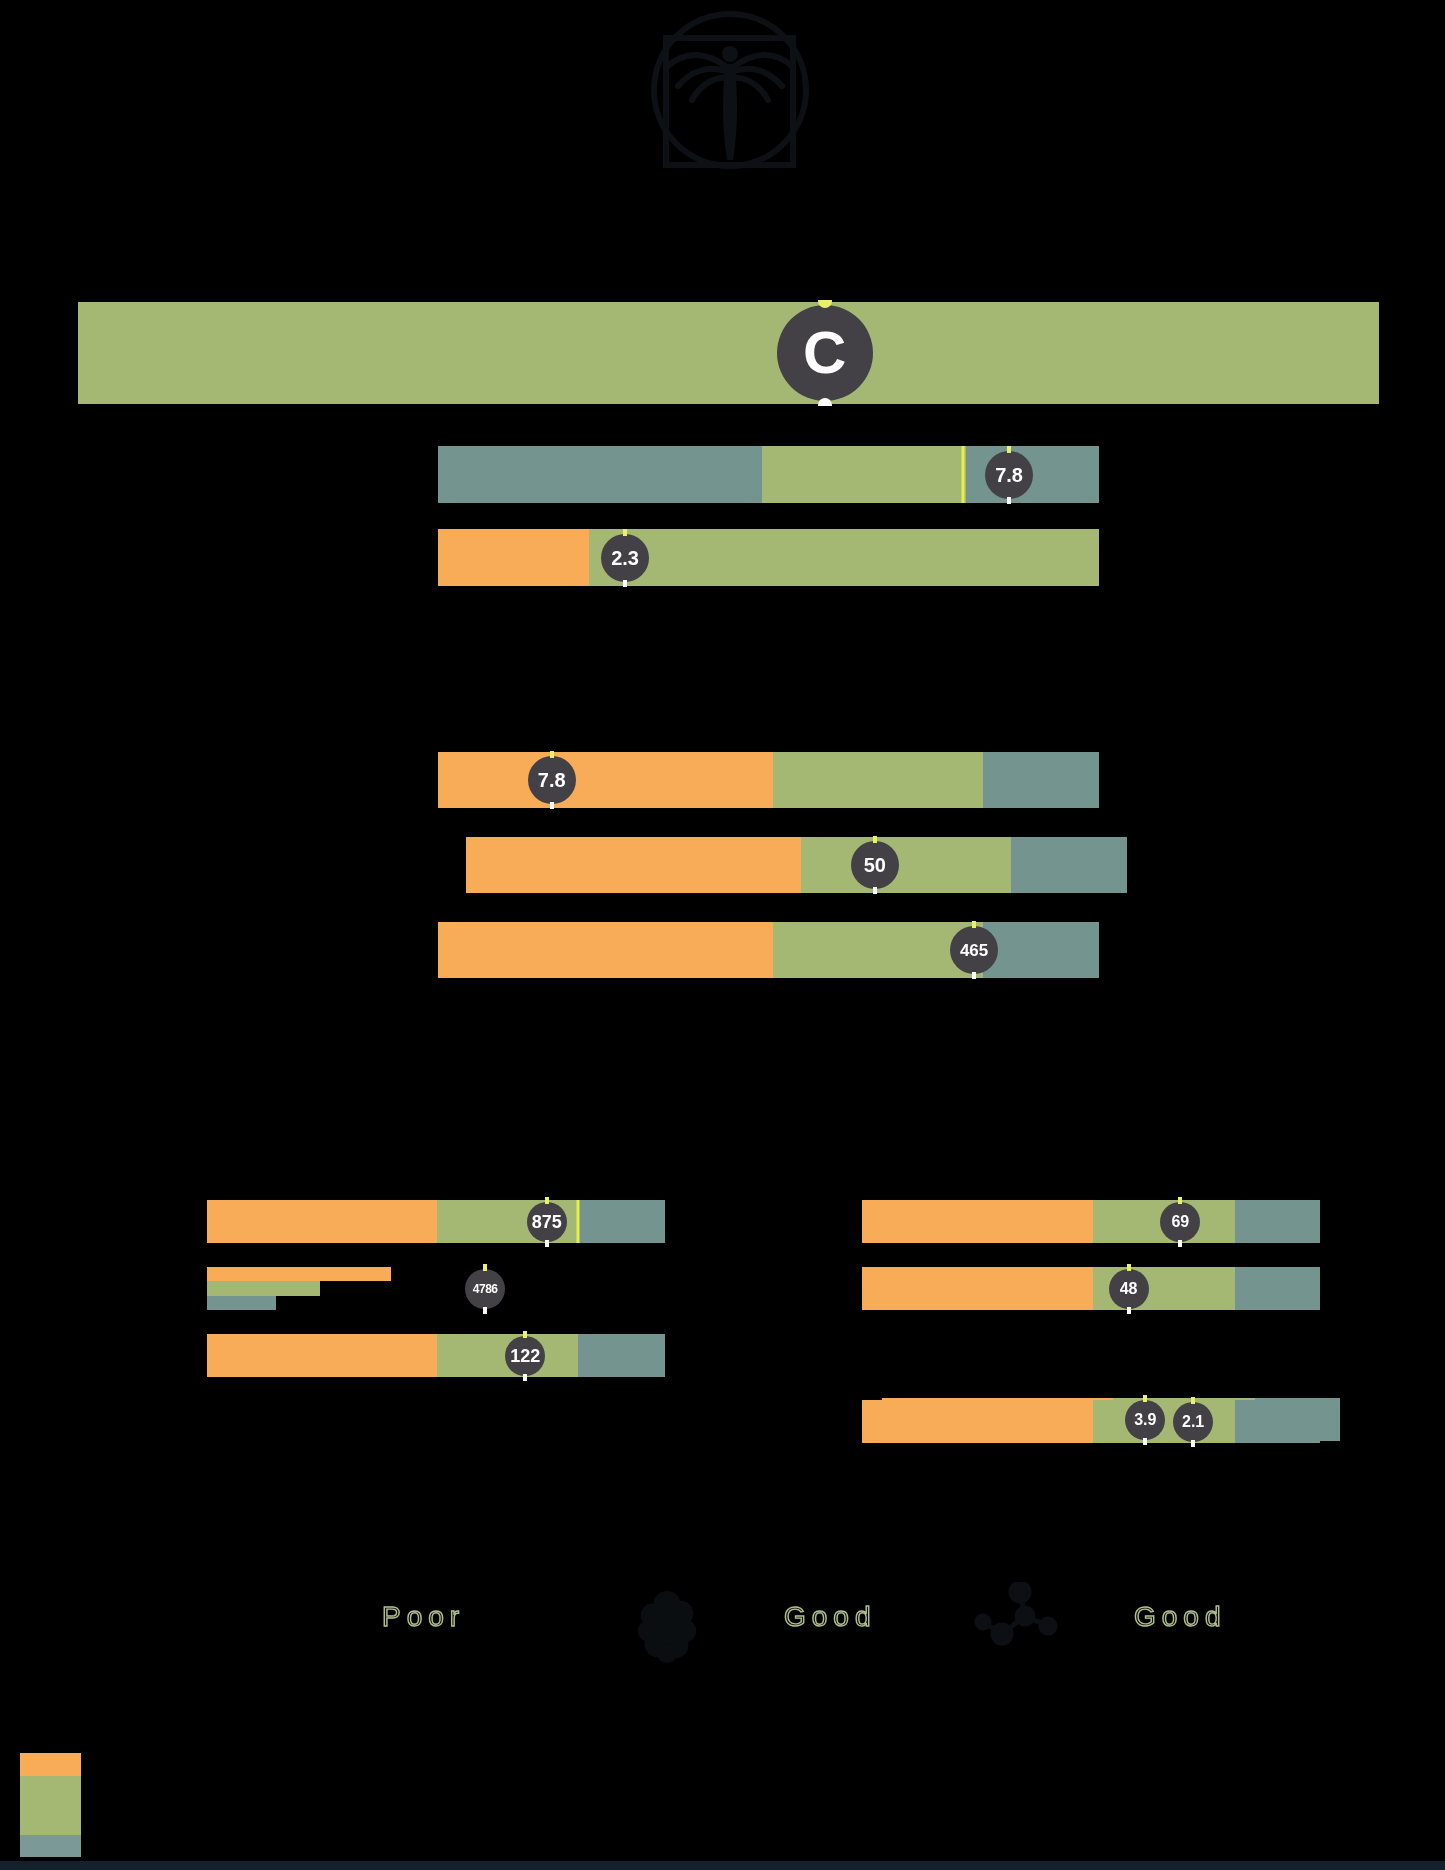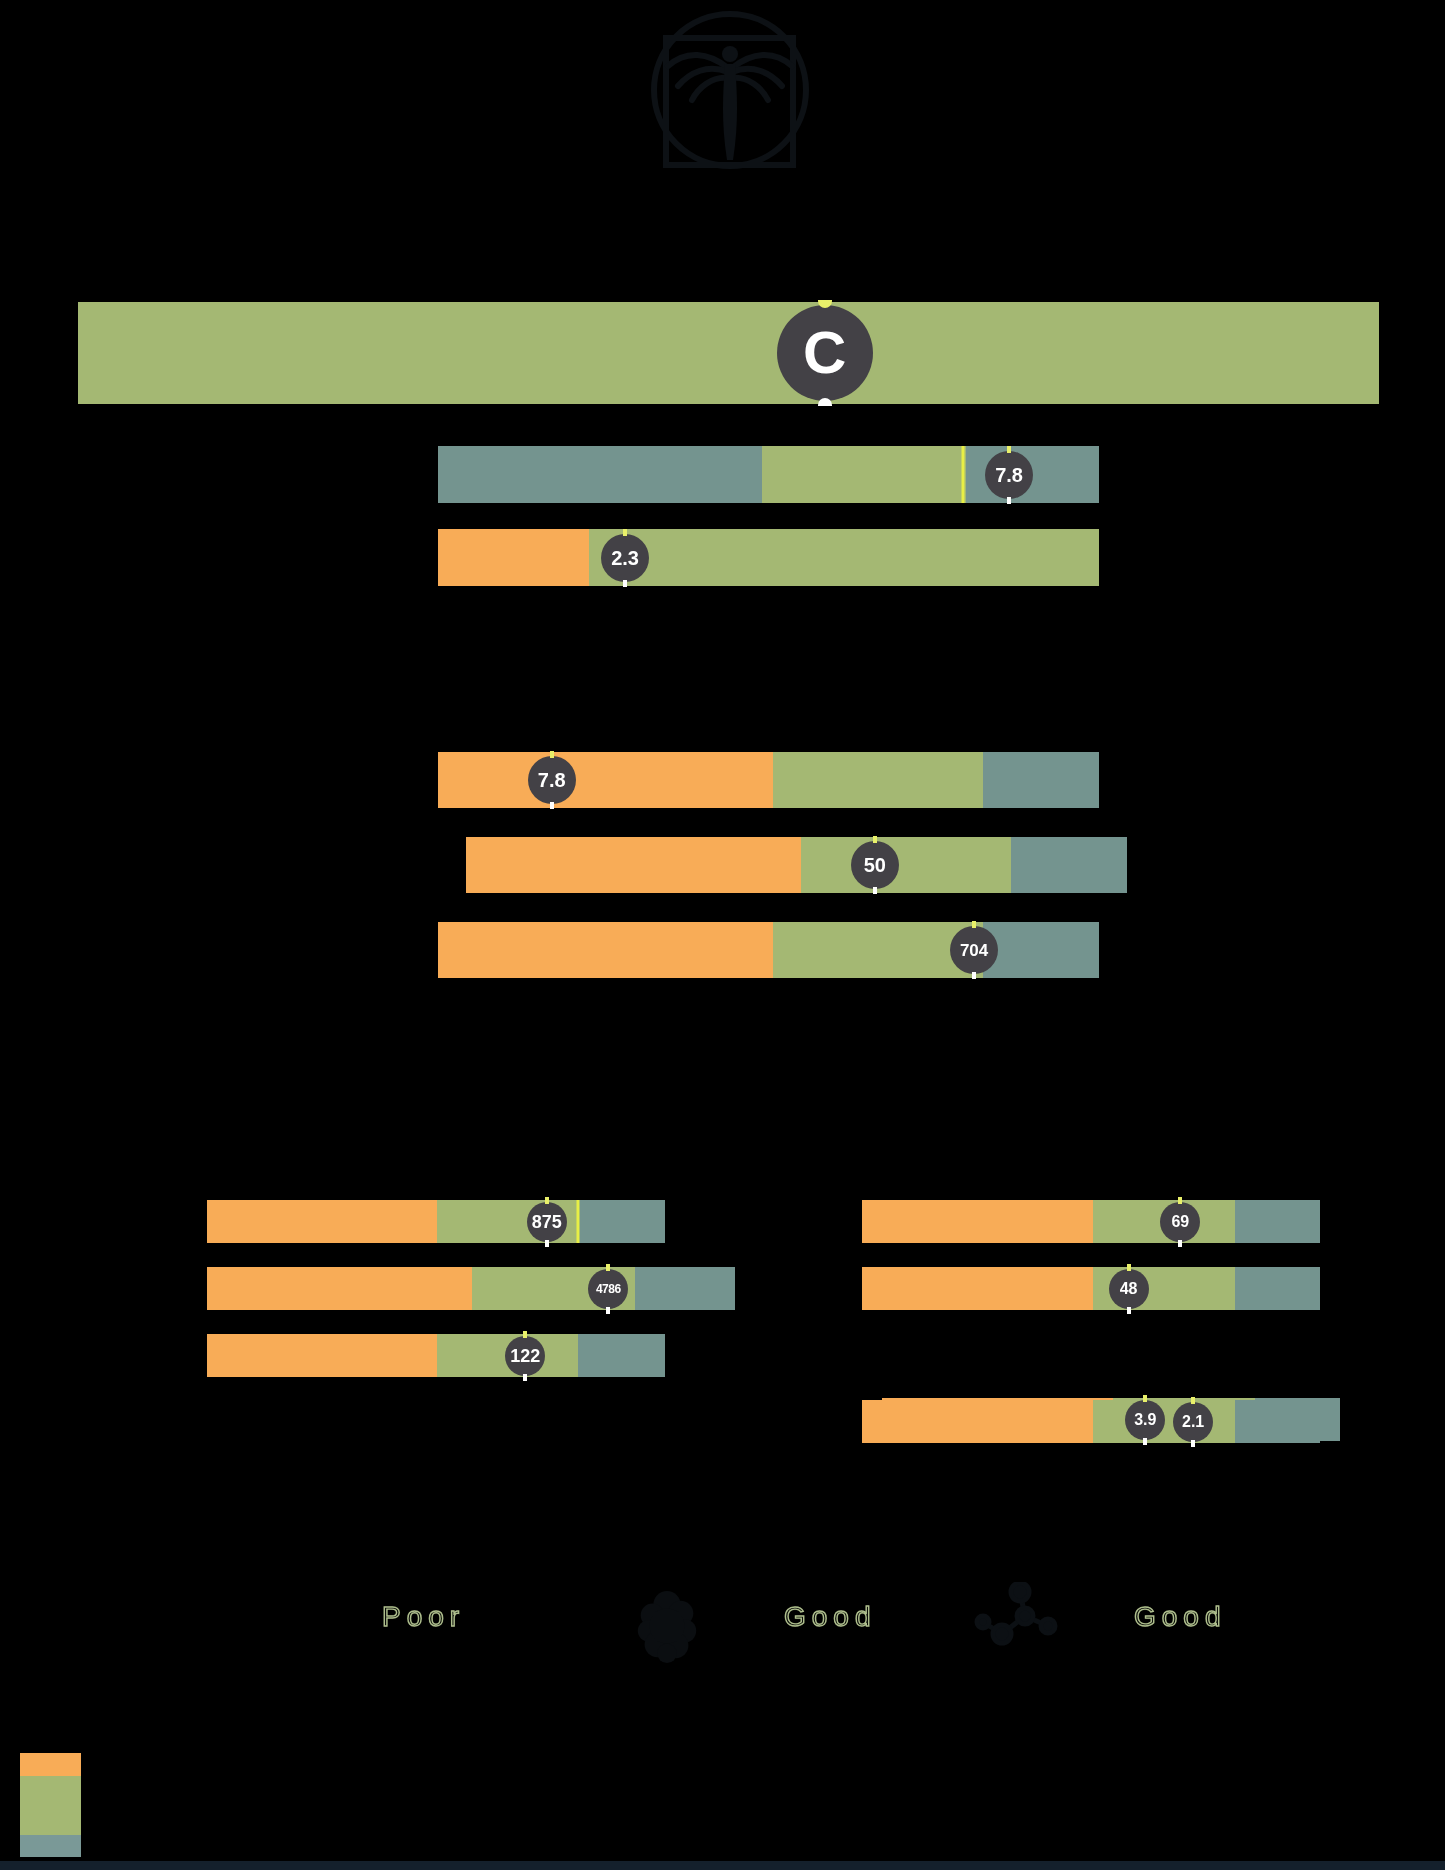--- a/index.html
+++ b/index.html
@@ -28,21 +28,21 @@
   .digits-4plus{font-size:12px;letter-spacing:-0.5px;}
 
   
   #g-overall{left:78px;top:302px;width:1301px;height:102px;}
   #g-top1{left:438px;top:446px;width:661px;height:57px;}
   #g-top2{left:438px;top:529px;width:661px;height:57px;}
   #g-mid1{left:438px;top:752px;width:661px;height:56px;}
   #g-mid2{left:438px;top:837px;width:661px;height:56px;padding-left:28px;}
   #g-mid3{left:438px;top:922px;width:661px;height:56px;}
   #g-l1{left:207px;top:1200px;width:458px;height:43px;}
-  #g-l2{left:207px;top:1267px;width:528px;height:43px;}
+  #g-l2{left:207px;top:1267px;width:366px;height:43px;flex-direction:column;}
   #g-l3{left:207px;top:1334px;width:458px;height:43px;justify-content:flex-end;}
   #g-l4{left:207px;top:1400px;width:458px;height:43px;}
   #g-r1{left:862px;top:1200px;width:458px;height:43px;}
   #g-r2{left:862px;top:1267px;width:458px;height:43px;}
   #g-r3{left:862px;top:1398px;width:458px;height:43px;margin-left:20px;}
   #g-r4{left:862px;top:1400px;width:458px;height:43px;}
 
   
   .legend-label{position:absolute;font-size:28px;font-weight:500;letter-spacing:6px;
                 color:#0a0d08;-webkit-text-stroke:1.4px #aebe8d;
@@ -111,21 +111,21 @@
   <div class="gauge" id="g-mid2">
       <div class="seg" style="width: 50.7%; background: rgb(248, 172, 87);"></div>
       <div class="seg" style="width: 31.7%; background: rgb(164, 184, 115);"></div>
       <div class="seg" style="width: 17.6%; background: rgb(116, 148, 143);"></div>
       <div class="badge badge-lg" style="left: 63.4%; background: rgb(67, 65, 70);">50</div>
     </div>
   <div class="gauge" id="g-mid3">
       <div class="seg" style="width: 50.7%; background: rgb(248, 172, 87);"></div>
       <div class="seg" style="width: 31.7%; background: rgb(164, 184, 115);"></div>
       <div class="seg" style="width: 17.6%; background: rgb(116, 148, 143);"></div>
-      <div class="badge badge-lg digits-3" style="left: 81.1%; background: rgb(67, 65, 70);">704</div>
+      <div class="badge badge-lg digits-3" style="left: 81.1%; background: rgb(67, 65, 70);">465</div>
     </div>
   <div class="gauge" id="g-l1">
       <div class="seg" style="width: 50.2%; background: rgb(248, 172, 87);"></div>
       <div class="seg" style="width: 30.9%; background: rgb(164, 184, 115);"></div>
       <div class="seg" style="width: 18.9%; background: rgb(116, 148, 143);"></div>
       <div class="marker-line" style="left: 81.1%; background: rgb(232, 239, 69);"></div>
       <div class="badge badge-sm digits-3" style="left: 74.2%; background: rgb(67, 65, 70);">875</div>
     </div>
   <div class="gauge" id="g-l2">
       <div class="seg" style="width: 50.2%; background: rgb(248, 172, 87);"></div>

